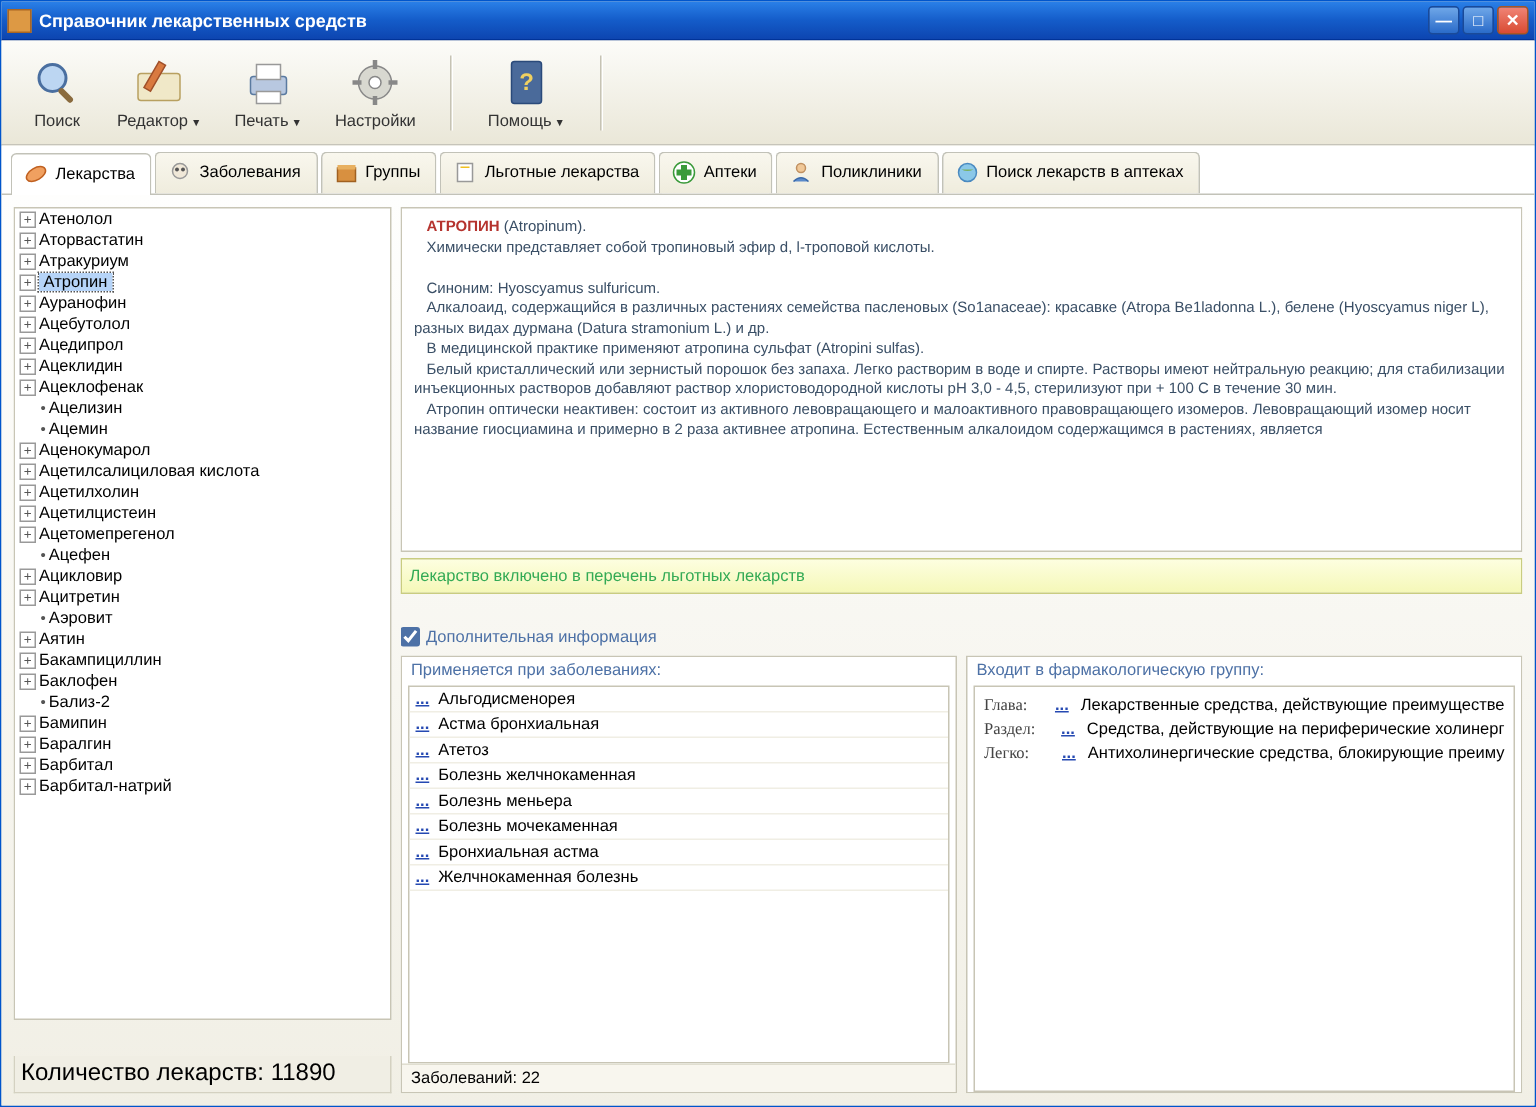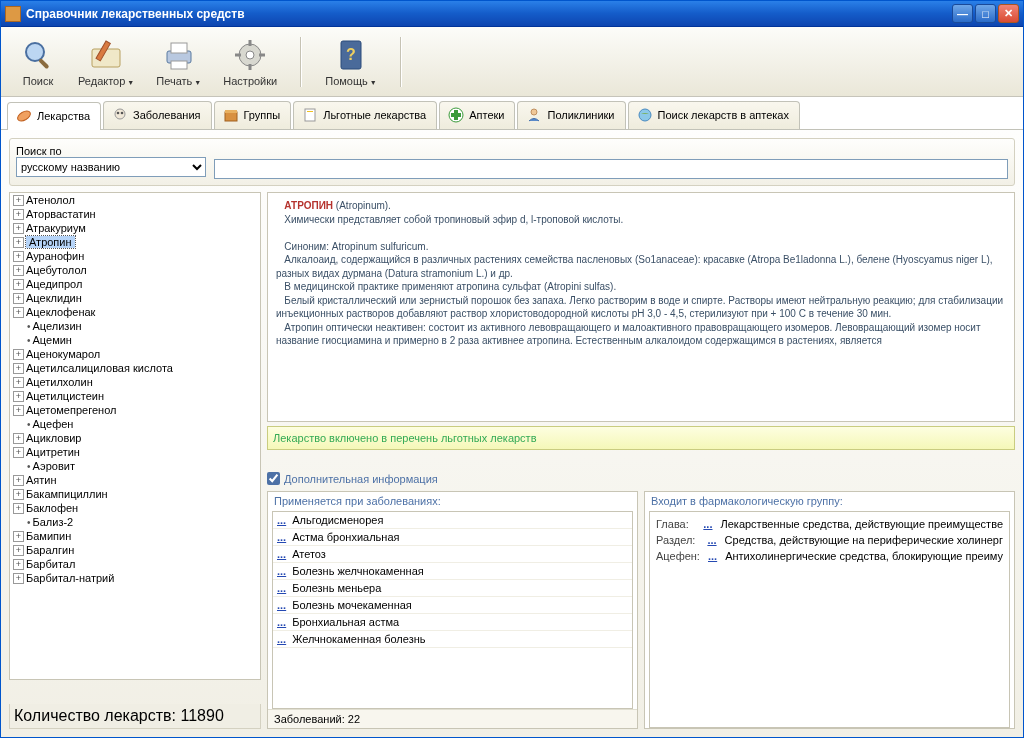--- a/index.html
+++ b/index.html
@@ -66,21 +66,21 @@
 
 .bottom-row { flex:1; display:flex; gap:6px; overflow:hidden; }
 .section { flex:1; display:flex; flex-direction:column; border:1px solid #c8c5b5; background:#fff; overflow:hidden; }
 .section-hdr { color:#4d71a6; font-size:11px; padding:3px 6px 4px 6px; }
 .section-body { flex:1; background:#fff; border-top:1px solid #d4d1c1; overflow:hidden; margin:0 4px; border:1px solid #c8c5b5; }
 .disease-list { height: 100%; overflow-y:scroll; overflow-x:scroll; }
 .disease-row { display:flex; align-items:center; padding:2px 4px; font-size:11px; border-bottom:1px solid #f0eee4; gap:6px; white-space:nowrap; }
 .link-dots { color:#2549b2; text-decoration:underline; cursor:pointer; font-weight:bold; }
 .pharma-body { height:100%; overflow-x:scroll; padding:4px 6px; font-size:11px; }
 .pharma-row { display:flex; gap:8px; padding:2px 0; white-space:nowrap; }
-.pharma-label { width:48px; color:#444; }
+.pharma-label { width:48px; color:#444;font-family:Liberation Serif, serif; }
 .section-footer { padding:3px 6px; font-size:11px; background:#f8f6ee; border-top:1px solid #e0ded0; }
 
 
 .ic { display:block; }
 </style>
 </head>
 <body>
 
 <div class="window">
   <div class="titlebar">
@@ -197,29 +197,20 @@
     <div class="tab">
       <span class="tab-icon"><svg width="16" height="16">
             <circle cx="8" cy="8" r="6" fill="#8bc8e8" stroke="#4a8ac0"></circle>
             <path d="M4 6 Q8 8 12 6" fill="#7ab060"></path>
           </svg></span>
       <span>Поиск лекарств в аптеках</span>
     </div>
   </div>
 
   <div class="content">
-    <div class="search-row">
-      <div class="search-lbl-col">
-        <span class="search-label">Поиск по</span>
-        <select class="search-select">
-          <option>русскому названию</option>
-        </select>
-      </div>
-      <input class="search-input" type="text" value="" style="">
-    </div>
 
     <div class="main-cols">
       <div class="tree-col">
         <div class="tree" id="tree">
             <div class="tree-item">
               <span class="tree-exp">+</span>
               <span>Атенолол</span>
             </div>
             <div class="tree-item">
               <span class="tree-exp">+</span>
@@ -331,21 +322,21 @@
             </div>
           </div>
         <div class="tree-status">Количество лекарств: 11890</div>
       </div>
 
       <div class="detail-col">
         <div class="text-panel">
           <div>&nbsp;&nbsp;&nbsp;<span class="title-name">АТРОПИН</span><span> (Atropinum).</span></div>
           <div>&nbsp;&nbsp;&nbsp;<span>Химически представляет собой тропиновый эфир d, l-троповой кислоты.</span></div>
           <div>&nbsp;</div>
-          <div>&nbsp;&nbsp;&nbsp;<span>Синоним: Atropinum sulfuricum.</span></div>
+          <div>&nbsp;&nbsp;&nbsp;<span>Синоним: Hyoscyamus sulfuricum.</span></div>
           <div>&nbsp;&nbsp;&nbsp;<span>Алкалоаид, содержащийся в различных растениях семейства пасленовых (So1anaceae): красавке (Atropa Be1ladonna L.), белене (Hyoscyamus niger L), разных видах дурмана (Datura stramonium L.) и др.</span></div>
           <div>&nbsp;&nbsp;&nbsp;<span>В медицинской практике применяют атропина сульфат (Atropini sulfas).</span></div>
           <div>&nbsp;&nbsp;&nbsp;<span>Белый кристаллический или зернистый порошок без запаха. Легко растворим в воде и спирте. Растворы имеют нейтральную реакцию; для стабилизации инъекционных растворов добавляют раствор хлористоводородной кислоты рН 3,0 - 4,5, стерилизуют при + 100 С в течение 30 мин.</span></div>
           <div>&nbsp;&nbsp;&nbsp;<span>Атропин оптически неактивен: состоит из активного левовращающего и малоактивного правовращающего изомеров. Левовращающий изомер носит название гиосциамина и примерно в 2 раза активнее атропина. Естественным алкалоидом содержащимся в растениях, является</span></div>
         </div>
 
         <div class="banner">Лекарство включено в перечень льготных лекарств</div>
 
         <div class="check-row">
           <input type="checkbox" checked="" style="">
@@ -401,21 +392,21 @@
                     <span class="pharma-label">Глава:</span>
                     <span class="link-dots">...</span>
                     <span>Лекарственные средства, действующие преимуществе</span>
                   </div>
                   <div class="pharma-row">
                     <span class="pharma-label">Раздел:</span>
                     <span class="link-dots">...</span>
                     <span>Средства, действующие на периферические холинерг</span>
                   </div>
                   <div class="pharma-row">
-                    <span class="pharma-label">Ацефен:</span>
+                    <span class="pharma-label">Легко:</span>
                     <span class="link-dots">...</span>
                     <span>Антихолинергические средства, блокирующие преиму</span>
                   </div>
                 </div>
             </div>
           </div>
         </div>
 
       </div>
     </div>

